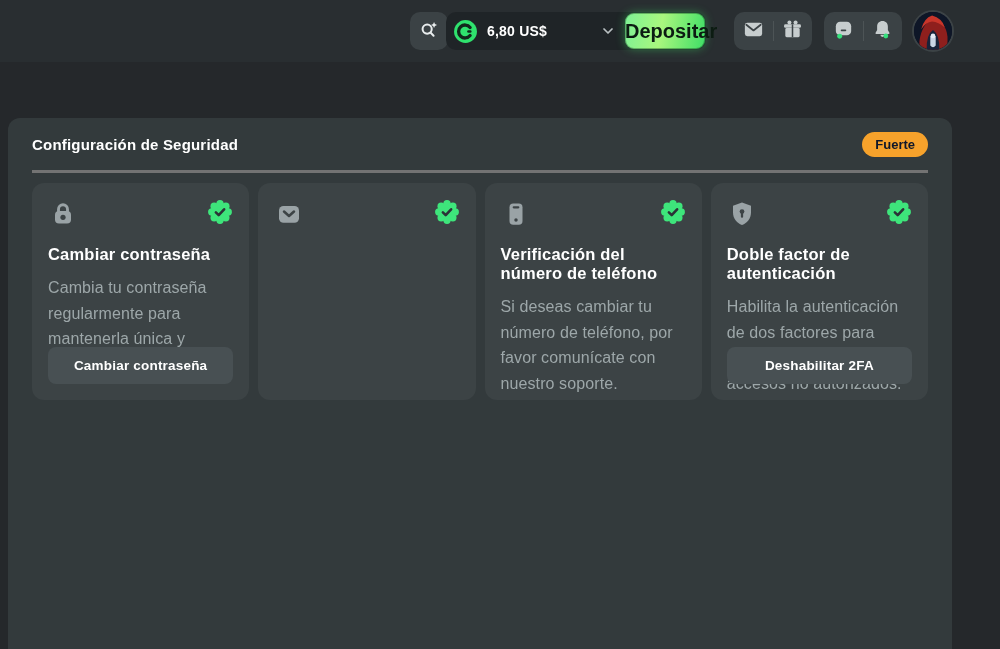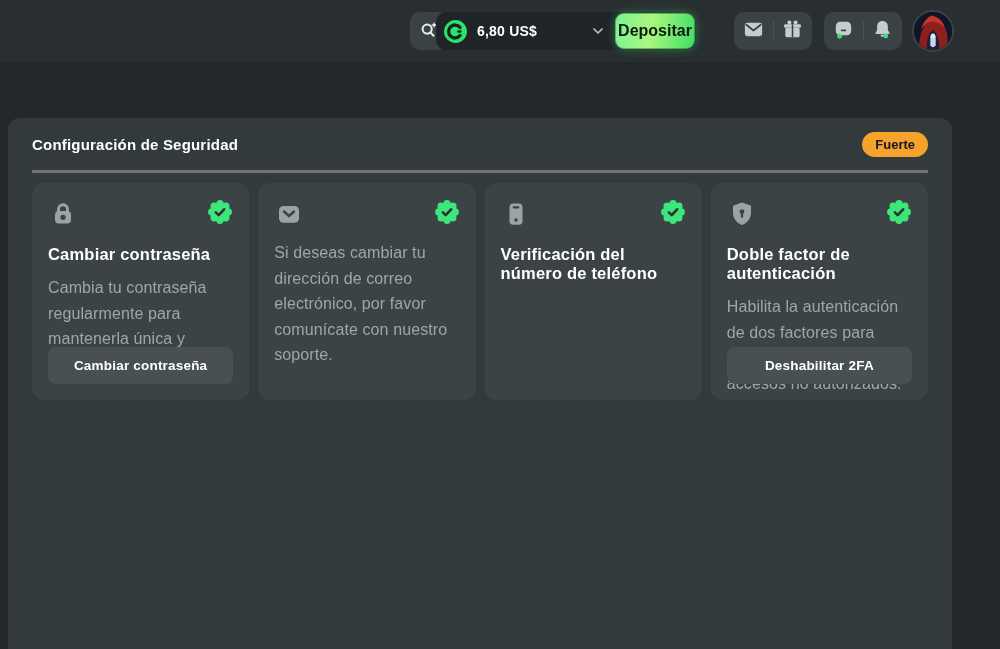--- a/index.html
+++ b/index.html
@@ -16,33 +16,33 @@
     background:#292e31;
   }
   .icon-btn {
     position:absolute; top:12px; width:38px; height:38px;
     background:#3b4245; border:none; border-radius:10px;
     display:flex; align-items:center; justify-content:center; cursor:pointer;
   }
   .search-btn { left:410px; }
 
   .wallet {
-    position:absolute; left:436px; top:12px; width:260px; height:38px;
+    position:absolute; left:446px; top:12px; width:260px; height:38px;
     background:#1f2427; border-radius:10px;
     display:flex; align-items:center; cursor:pointer;
   }
   .coin { margin-left:7px; width:25px; height:25px; display:flex; }
   .balance { margin-left:9px; color:#ffffff; font-size:14px; font-weight:bold; letter-spacing:.2px; }
   .chev { position:absolute; right:90px; top:11px; width:16px; height:16px; display:flex; }
   .deposit {
     position:absolute; right:1px; top:1px; bottom:1px; width:80px;
     border:none; border-radius:9px; cursor:pointer;
     background:linear-gradient(100deg,#7df295 0%,#a9f77e 45%,#3edd66 100%);
     box-shadow:0 0 10px rgba(62,221,102,.45), inset 0 0 0 1px rgba(11,49,24,.35);
-    color:#0c1c12; font-weight:bold; font-size:16px;
+    color:#0c1c12; font-weight:bold; font-size:20px;
   }
 
   .btn-group {
     position:absolute; top:12px; height:38px; width:78px;
     background:#3b4245; border-radius:10px;
     display:flex; align-items:center; justify-content:space-evenly;
   }
   .group-mail { left:734px; } .group-notif { left:824px; }
   .group-half { background:none; border:none; width:34px; height:38px;
     display:flex; align-items:center; justify-content:center; cursor:pointer; position:relative; }
@@ -237,21 +237,20 @@
                 <circle cx="6.6" cy="17.4" r="3.4"></circle>
                 <circle cx="4.4" cy="12" r="3.4"></circle>
               <circle cx="6.6" cy="6.6" r="3.4"></circle>
                 <circle cx="12" cy="4.4" r="3.4"></circle>
                 <circle cx="17.4" cy="6.6" r="3.4"></circle>
             </g>
             <path d="M8.2 12.3 l2.6 2.6 5-5.4" fill="none" stroke="#2b3337" stroke-width="2.4" stroke-linecap="round" stroke-linejoin="round"></path>
           </svg>
         </span>
       </div>
-      <p>Si deseas cambiar tu dirección de correo electrónico, por favor comunícate con nuestro soporte.</p>
     </div>
 
     <div class="card">
       <div class="card-top">
         <span class="card-icon">
           <svg width="30" height="30" viewBox="0 0 24 24">
             <rect x="6.8" y="3.5" width="10.4" height="17" rx="3" fill="#9aa3a6"></rect>
             <line x1="10.2" y1="6.6" x2="13.8" y2="6.6" stroke="#3c4345" stroke-width="1.8" stroke-linecap="round"></line>
             <circle cx="12" cy="16.8" r="1.4" fill="#3c4345"></circle>
           </svg>
@@ -267,20 +266,21 @@
                 <circle cx="4.4" cy="12" r="3.4"></circle>
               <circle cx="6.6" cy="6.6" r="3.4"></circle>
                 <circle cx="12" cy="4.4" r="3.4"></circle>
                 <circle cx="17.4" cy="6.6" r="3.4"></circle>
             </g>
             <path d="M8.2 12.3 l2.6 2.6 5-5.4" fill="none" stroke="#2b3337" stroke-width="2.4" stroke-linecap="round" stroke-linejoin="round"></path>
           </svg>
         </span>
       </div>
       <h3>Verificación del número de teléfono</h3>
+      <p>Si deseas cambiar tu número de teléfono, por favor comunícate con nuestro soporte.</p>
     </div>
 
     <div class="card">
       <div class="card-top">
         <span class="card-icon">
           <svg width="30" height="30" viewBox="0 0 24 24">
             <path d="M12 2.8 l7.2 2.6 v5.1 c0 5.1-3 8.7-7.2 10.2 C7.8 19.2 4.8 15.6 4.8 10.5 v-5.1 z" fill="#9aa3a6"></path>
             <circle cx="12" cy="10" r="1.9" fill="#3c4345"></circle>
             <rect x="11.1" y="10.8" width="1.8" height="4.2" rx="0.9" fill="#3c4345"></rect>
           </svg>

